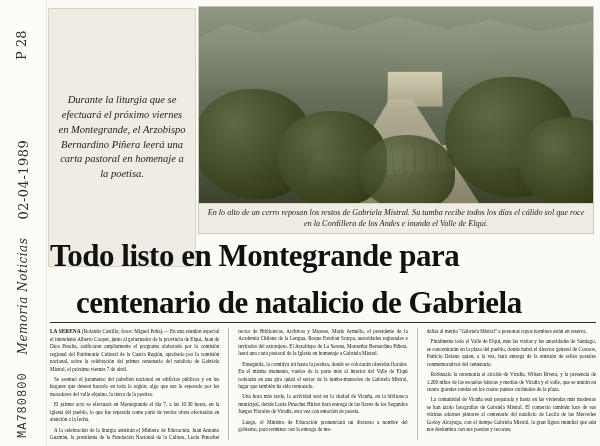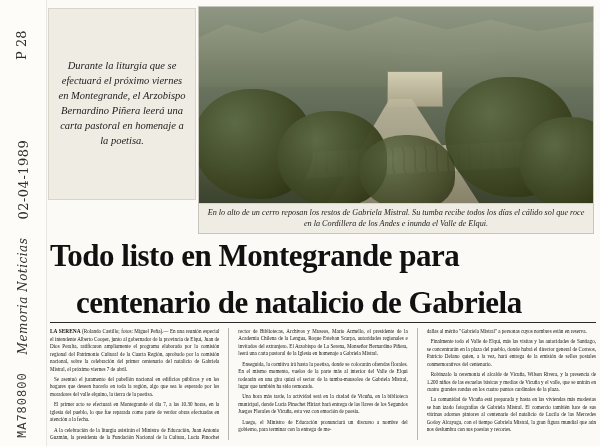--- a/index.html
+++ b/index.html
@@ -89,21 +89,21 @@
   .top-row {
     position: relative;
     width: 550px;
     height: 232px;
   }
   .caption-box {
     position: absolute;
     left: 2px;
     top: 4px;
     width: 148px;
-    height: 192px;
+    height: 259px;
     background: #efece4;
     border: 1px solid #d8d4c8;
     box-sizing: border-box;
     display: flex;
     align-items: center;
     justify-content: flex-start;
     padding: 6px 8px;
   }
   .caption-text {
     font-family: "Liberation Serif", serif;

